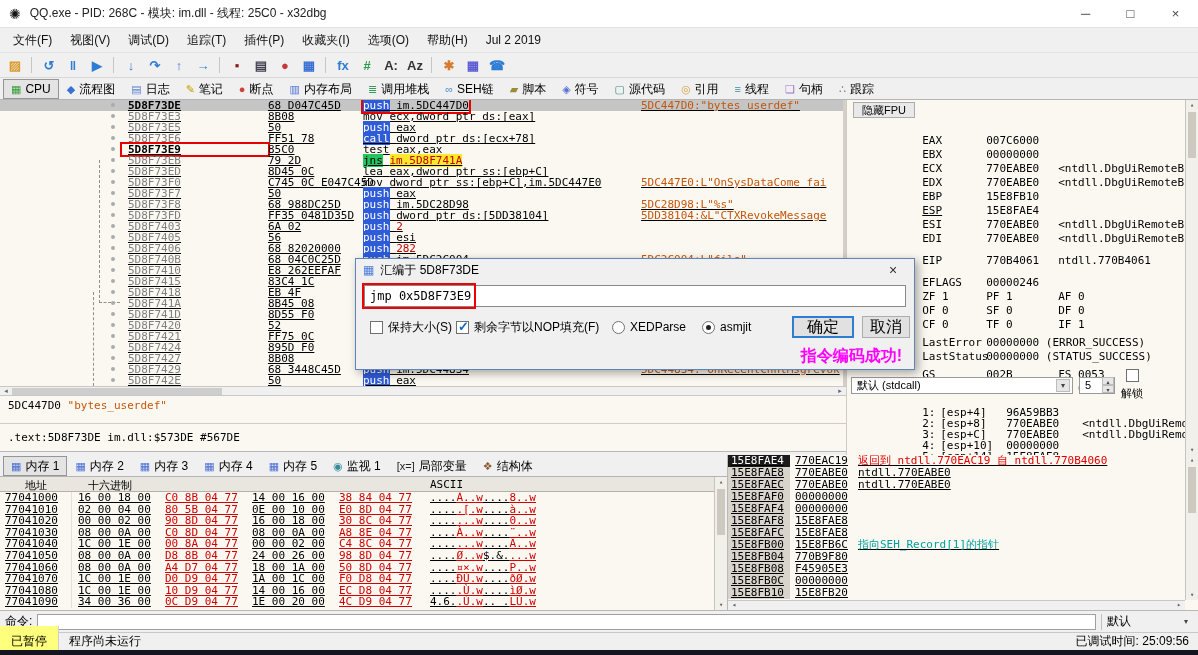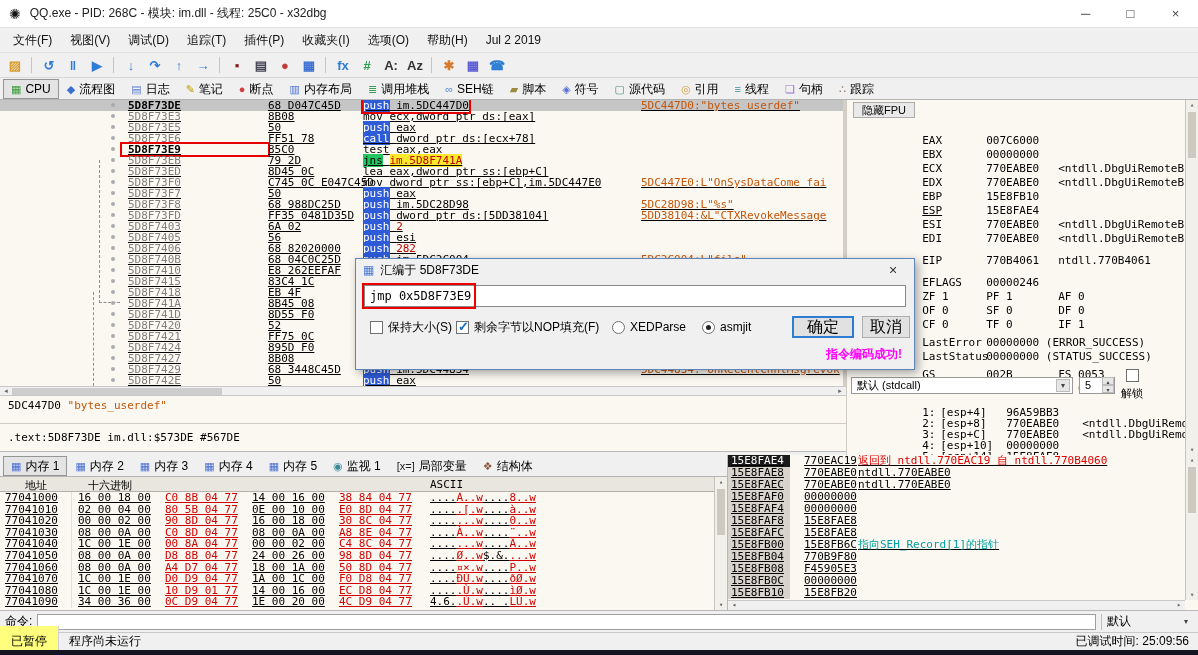--- a/index.html
+++ b/index.html
@@ -102,21 +102,21 @@
   .ma { width:72px; flex:none; padding-left:5px; border-right:1px solid #e4e0d8; }
   .mg { width:87px; flex:none; padding-left:6px; }
   .mA { padding-left:10px; }
   .red { color:#d00000; text-decoration:underline; }
 
   
   .stack { left:727px; top:455px; width:471px; height:155px; border-left:1px solid #b8b8b8; }
   .srow { height:12px; line-height:12px; display:flex; white-space:pre; }
   .sa { width:62px; flex:none; background:#d8d4cc; padding-left:3px; }
   .sa.stk-sel { background:#1a1a1a; color:#fff; }
-  .sv { width:68px; flex:none; padding-left:14px; }
+  .sv { width:68px; flex:none; padding-left:5px; }
   .sc { flex:1; overflow:hidden; }
   .sc.red { color:#e00000; text-decoration:none; }
   .sc.cyan { color:#00a0a0; }
   .shs { position:absolute; left:0; right:13px; bottom:0; height:10px; background:#f0f0f0; border-top:1px solid #c8c8c8; }
 
   
   .cmdbar { position:absolute; left:0; top:610px; width:1198px; height:22px; background:#F0F0F0; border-top:1px solid #b8b8b8; display:flex; align-items:center; padding:0 5px; gap:5px; }
   .cmd-input { flex:1; height:16px; border:1px solid #a0a0a0; background:#fff; font-family:"DejaVu Sans Mono",monospace; font-size:11px; padding:0 3px; }
   .cmd-combo { width:92px; height:16px; display:flex; align-items:center; justify-content:space-between; padding:0 5px; border-left:1px solid #c0c0c0; }
   .cmd-combo .arr { font-size:8px; color:#444; }
@@ -137,21 +137,21 @@
   .dlg-redbox { position:absolute; left:6px; top:24px; width:114px; height:26px; border:2px solid #f00000; pointer-events:none; }
   .dlg-item { position:absolute; top:58px; height:20px; display:flex; align-items:center; gap:5px; font-size:12px; white-space:nowrap; }
   .c1 { left:14px; } .c2 { left:100px; } .r1 { left:256px; } .r2 { left:346px; }
   .cb { width:13px; height:13px; border:1px solid #707070; background:#fff; display:inline-block; position:relative; flex:none; }
   .cb.checked::after { content:"✓"; position:absolute; left:1px; top:-3px; color:#1569c8; font-weight:bold; font-size:13px; }
   .rad { width:13px; height:13px; border:1px solid #707070; border-radius:50%; background:#fff; display:inline-block; position:relative; flex:none; }
   .rad.selected::after { content:""; position:absolute; left:3px; top:3px; width:5px; height:5px; border-radius:50%; background:#222; }
   .dlg-btn { position:absolute; top:57px; height:22px; background:#e1e1e1; border:1px solid #adadad; font-size:16px; display:flex; align-items:center; justify-content:center; }
   .ok { left:436px; width:62px; border:1px solid #2d7dd2; box-shadow:inset 0 0 0 1px #2d7dd2; }
   .cancel { left:506px; width:48px; }
-  .dlg-status { position:absolute; right:12px; top:87px; color:#ff00ff; font-size:12px; font-weight:bold; }
+  .dlg-status { position:absolute; right:12px; top:87px; color:#ff00ff; font-size:16px; font-weight:bold; }
 </style>
 </head>
 <body>
 
 <div class="win">
 
   <div class="titlebar">
     <span class="app-icon">✺</span>
     <span class="title-text">QQ.exe - PID: 268C - 模块: im.dll - 线程: 25C0 - x32dbg</span>
     <div class="win-controls">
@@ -717,21 +717,21 @@
           <span class="ma">77041070</span>
           <span class="mg">1C 00 1E 00</span>
           <span class="mg red">D0 D9 04 77</span>
           <span class="mg">1A 00 1C 00</span>
           <span class="mg red">F0 D8 04 77</span>
           <span class="mA"><span>....</span><span class="red">ÐÙ.w</span><span>....</span><span class="red">ðØ.w</span></span>
         </div>
         <div class="mrow">
           <span class="ma">77041080</span>
           <span class="mg">1C 00 1E 00</span>
-          <span class="mg red">10 D9 01 77</span>
+          <span class="mg red">10 D9 04 77</span>
           <span class="mg">14 00 16 00</span>
           <span class="mg red">EC D8 04 77</span>
           <span class="mA"><span>....</span><span class="red">.Ù.w</span><span>....</span><span class="red">ìØ.w</span></span>
         </div>
         <div class="mrow">
           <span class="ma">77041090</span>
           <span class="mg">34 00 36 00</span>
           <span class="mg red">0C D9 04 77</span>
           <span class="mg">1E 00 20 00</span>
           <span class="mg red">4C D9 04 77</span>

